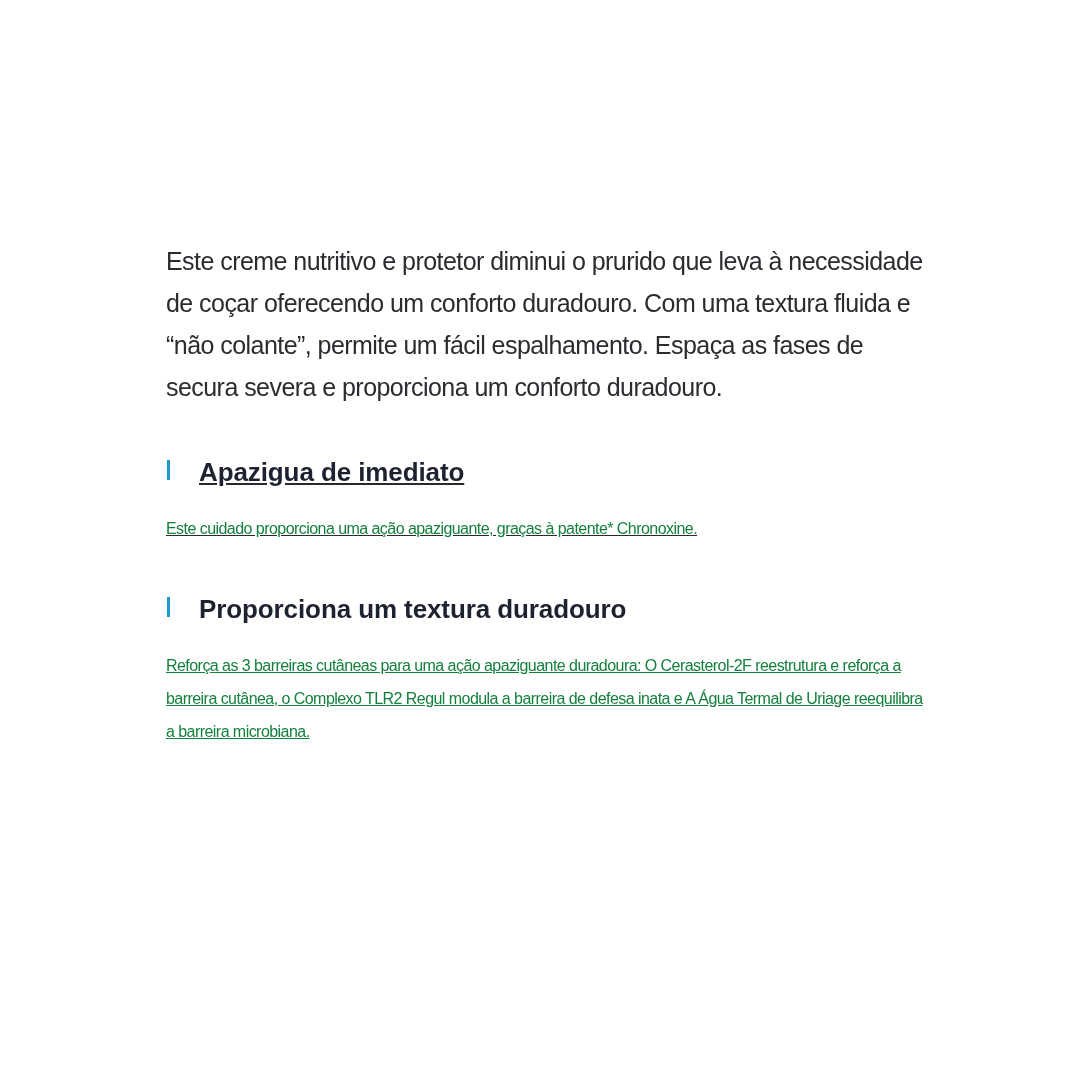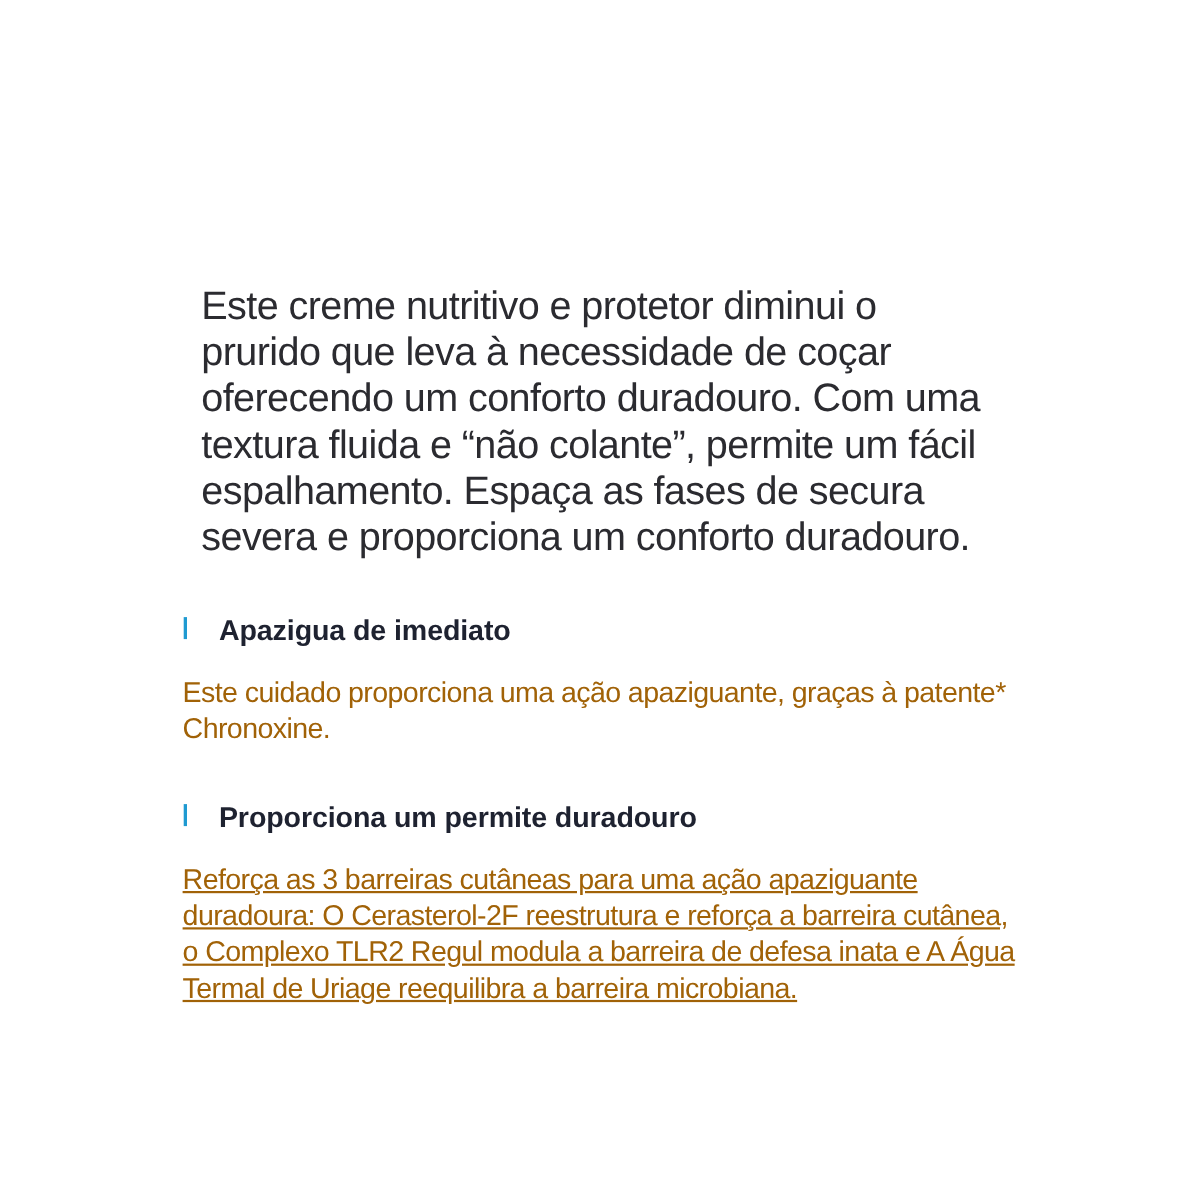--- a/index.html
+++ b/index.html
@@ -15,22 +15,22 @@
       font-family: "Liberation Sans", sans-serif;
       color: #2a2a2e;
     }
     .content {
       position: absolute;
       left: 166px;
       top: 240px;
       width: 760px;
     }
     .intro {
-      margin: 17px;
-      font-size: 36px;
+      margin: 0;
+      font-size: 25px;
       line-height: 42px;
       letter-spacing: -0.55px;
       color: #2b2b30;
     }
     .section {
       position: relative;
     }
     .section-heading {
       position: relative;
       display: flex;
@@ -48,26 +48,26 @@
     .heading-text {
       margin: 0;
       padding-left: 33px;
       font-size: 26px;
       font-weight: bold;
       color: #1e2230;
       letter-spacing: -0.1px;
     }
     .section-body {
       margin: 0;
-      font-size: 26px;
+      font-size: 16px;
       line-height: 33px;
       letter-spacing: -0.55px;
-      color: #a16207;
+      color: #15803d;
     }
-    #sec1 { margin-top: 44px; }
+    #sec1 { margin-top: 44px; text-decoration: underline; }
     #sec1 .section-body { margin-top: 20px; }
     #sec2 { margin-top: 44px; }
     #sec2 .section-body { margin-top: 20px; text-decoration: underline; }
   </style>
 </head>
 <body>
 
 <div class="content">
   <p class="intro">Este creme nutritivo e protetor diminui o prurido que leva à necessidade de coçar oferecendo um conforto duradouro. Com uma textura fluida e “não colante”, permite um fácil espalhamento. Espaça as fases de secura severa e proporciona um conforto duradouro.</p>
 
@@ -75,17 +75,17 @@
     <div class="section-heading">
       <span class="heading-bar"></span>
       <h2 class="heading-text">Apazigua de imediato</h2>
     </div>
     <p class="section-body">Este cuidado proporciona uma ação apaziguante, graças à patente* Chronoxine.</p>
   </div>
 
   <div class="section" id="sec2">
     <div class="section-heading">
       <span class="heading-bar"></span>
-      <h2 class="heading-text">Proporciona um permite duradouro</h2>
+      <h2 class="heading-text">Proporciona um textura duradouro</h2>
     </div>
     <p class="section-body">Reforça as 3 barreiras cutâneas para uma ação apaziguante duradoura: O Cerasterol-2F reestrutura e reforça a barreira cutânea, o Complexo TLR2 Regul modula a barreira de defesa inata e A Água Termal de Uriage reequilibra a barreira microbiana.</p>
   </div>
 </div>
 
 </body></html>

